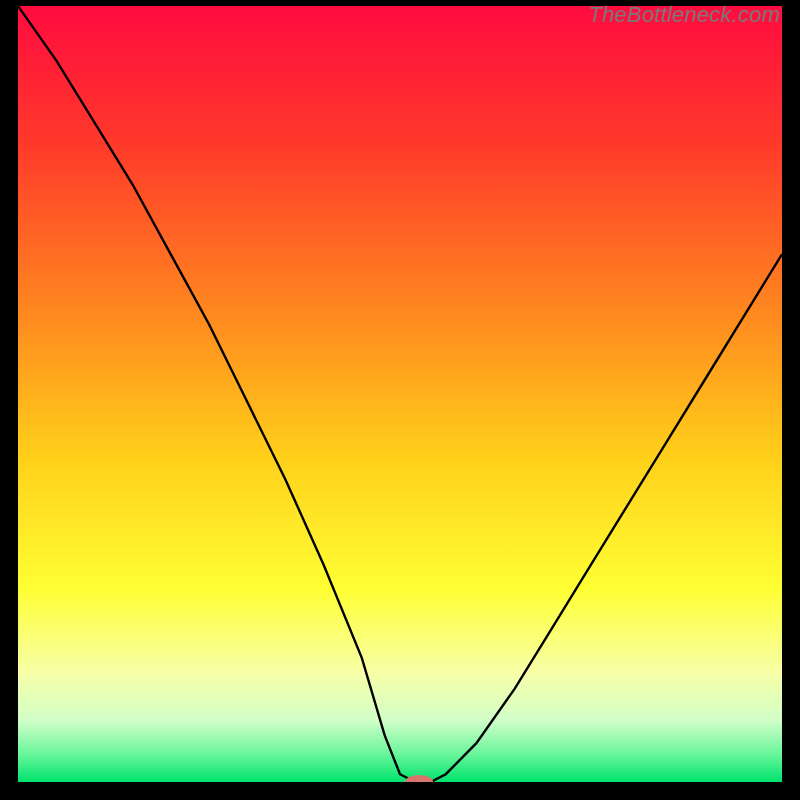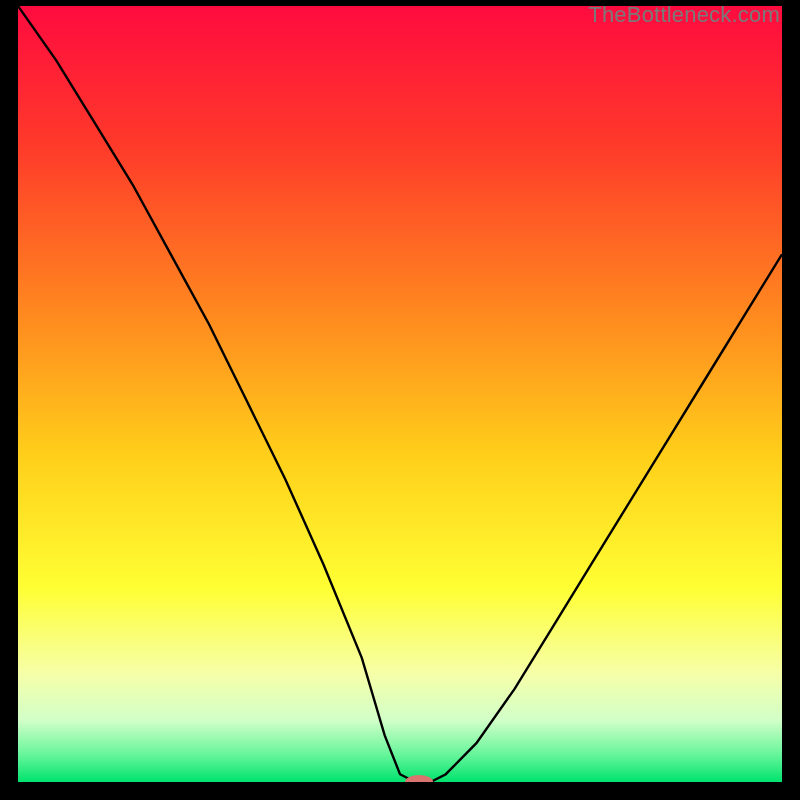--- a/index.html
+++ b/index.html
@@ -27,20 +27,21 @@
     height: 776px;
   }
   .watermark {
     position: absolute;
     top: 2px;
     right: 20px;
     color: #7a7a7a;
     font-size: 22px;
     font-weight: 500;
     letter-spacing: 0.2px;
+    font-style: italic;
   }
 </style>
 </head>
 <body>
 
 <div class="frame">
   <svg class="plot-area" viewBox="0 0 764 776" preserveAspectRatio="none">
     <defs>
       <linearGradient id="bg-grad" x1="0" y1="0" x2="0" y2="1">
           <stop offset="0%" stop-color="#ff0b3f"></stop>

